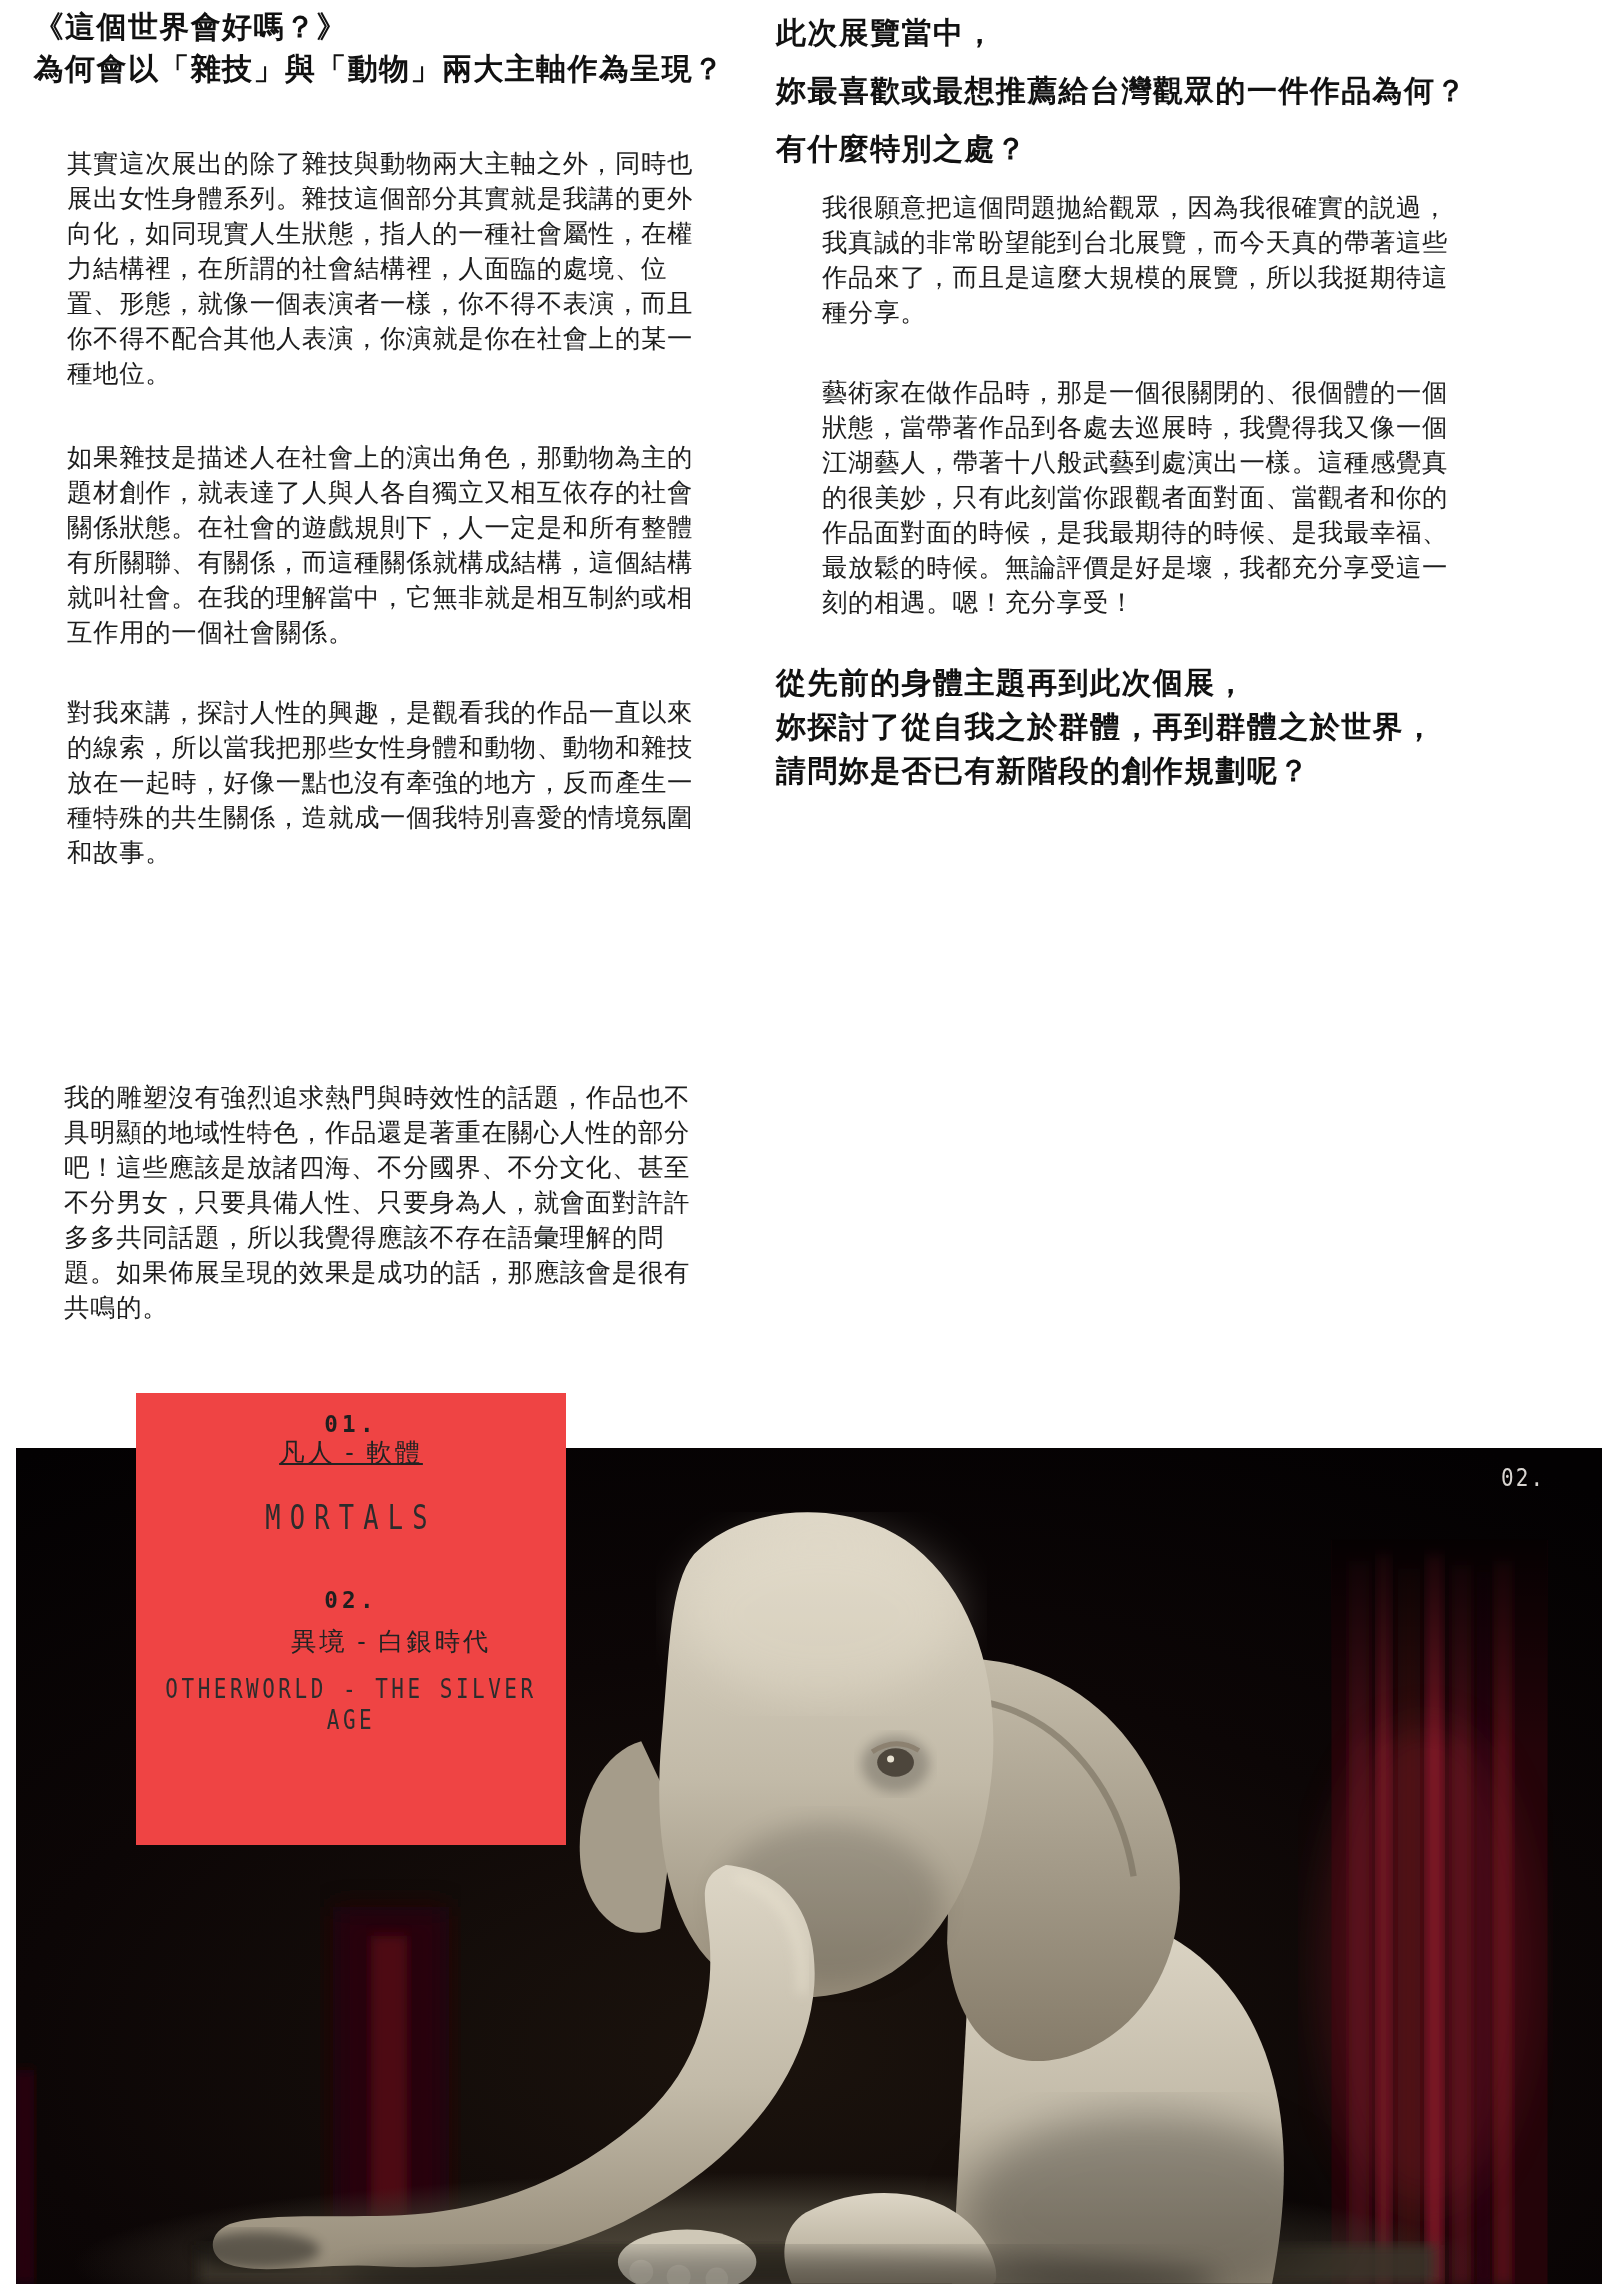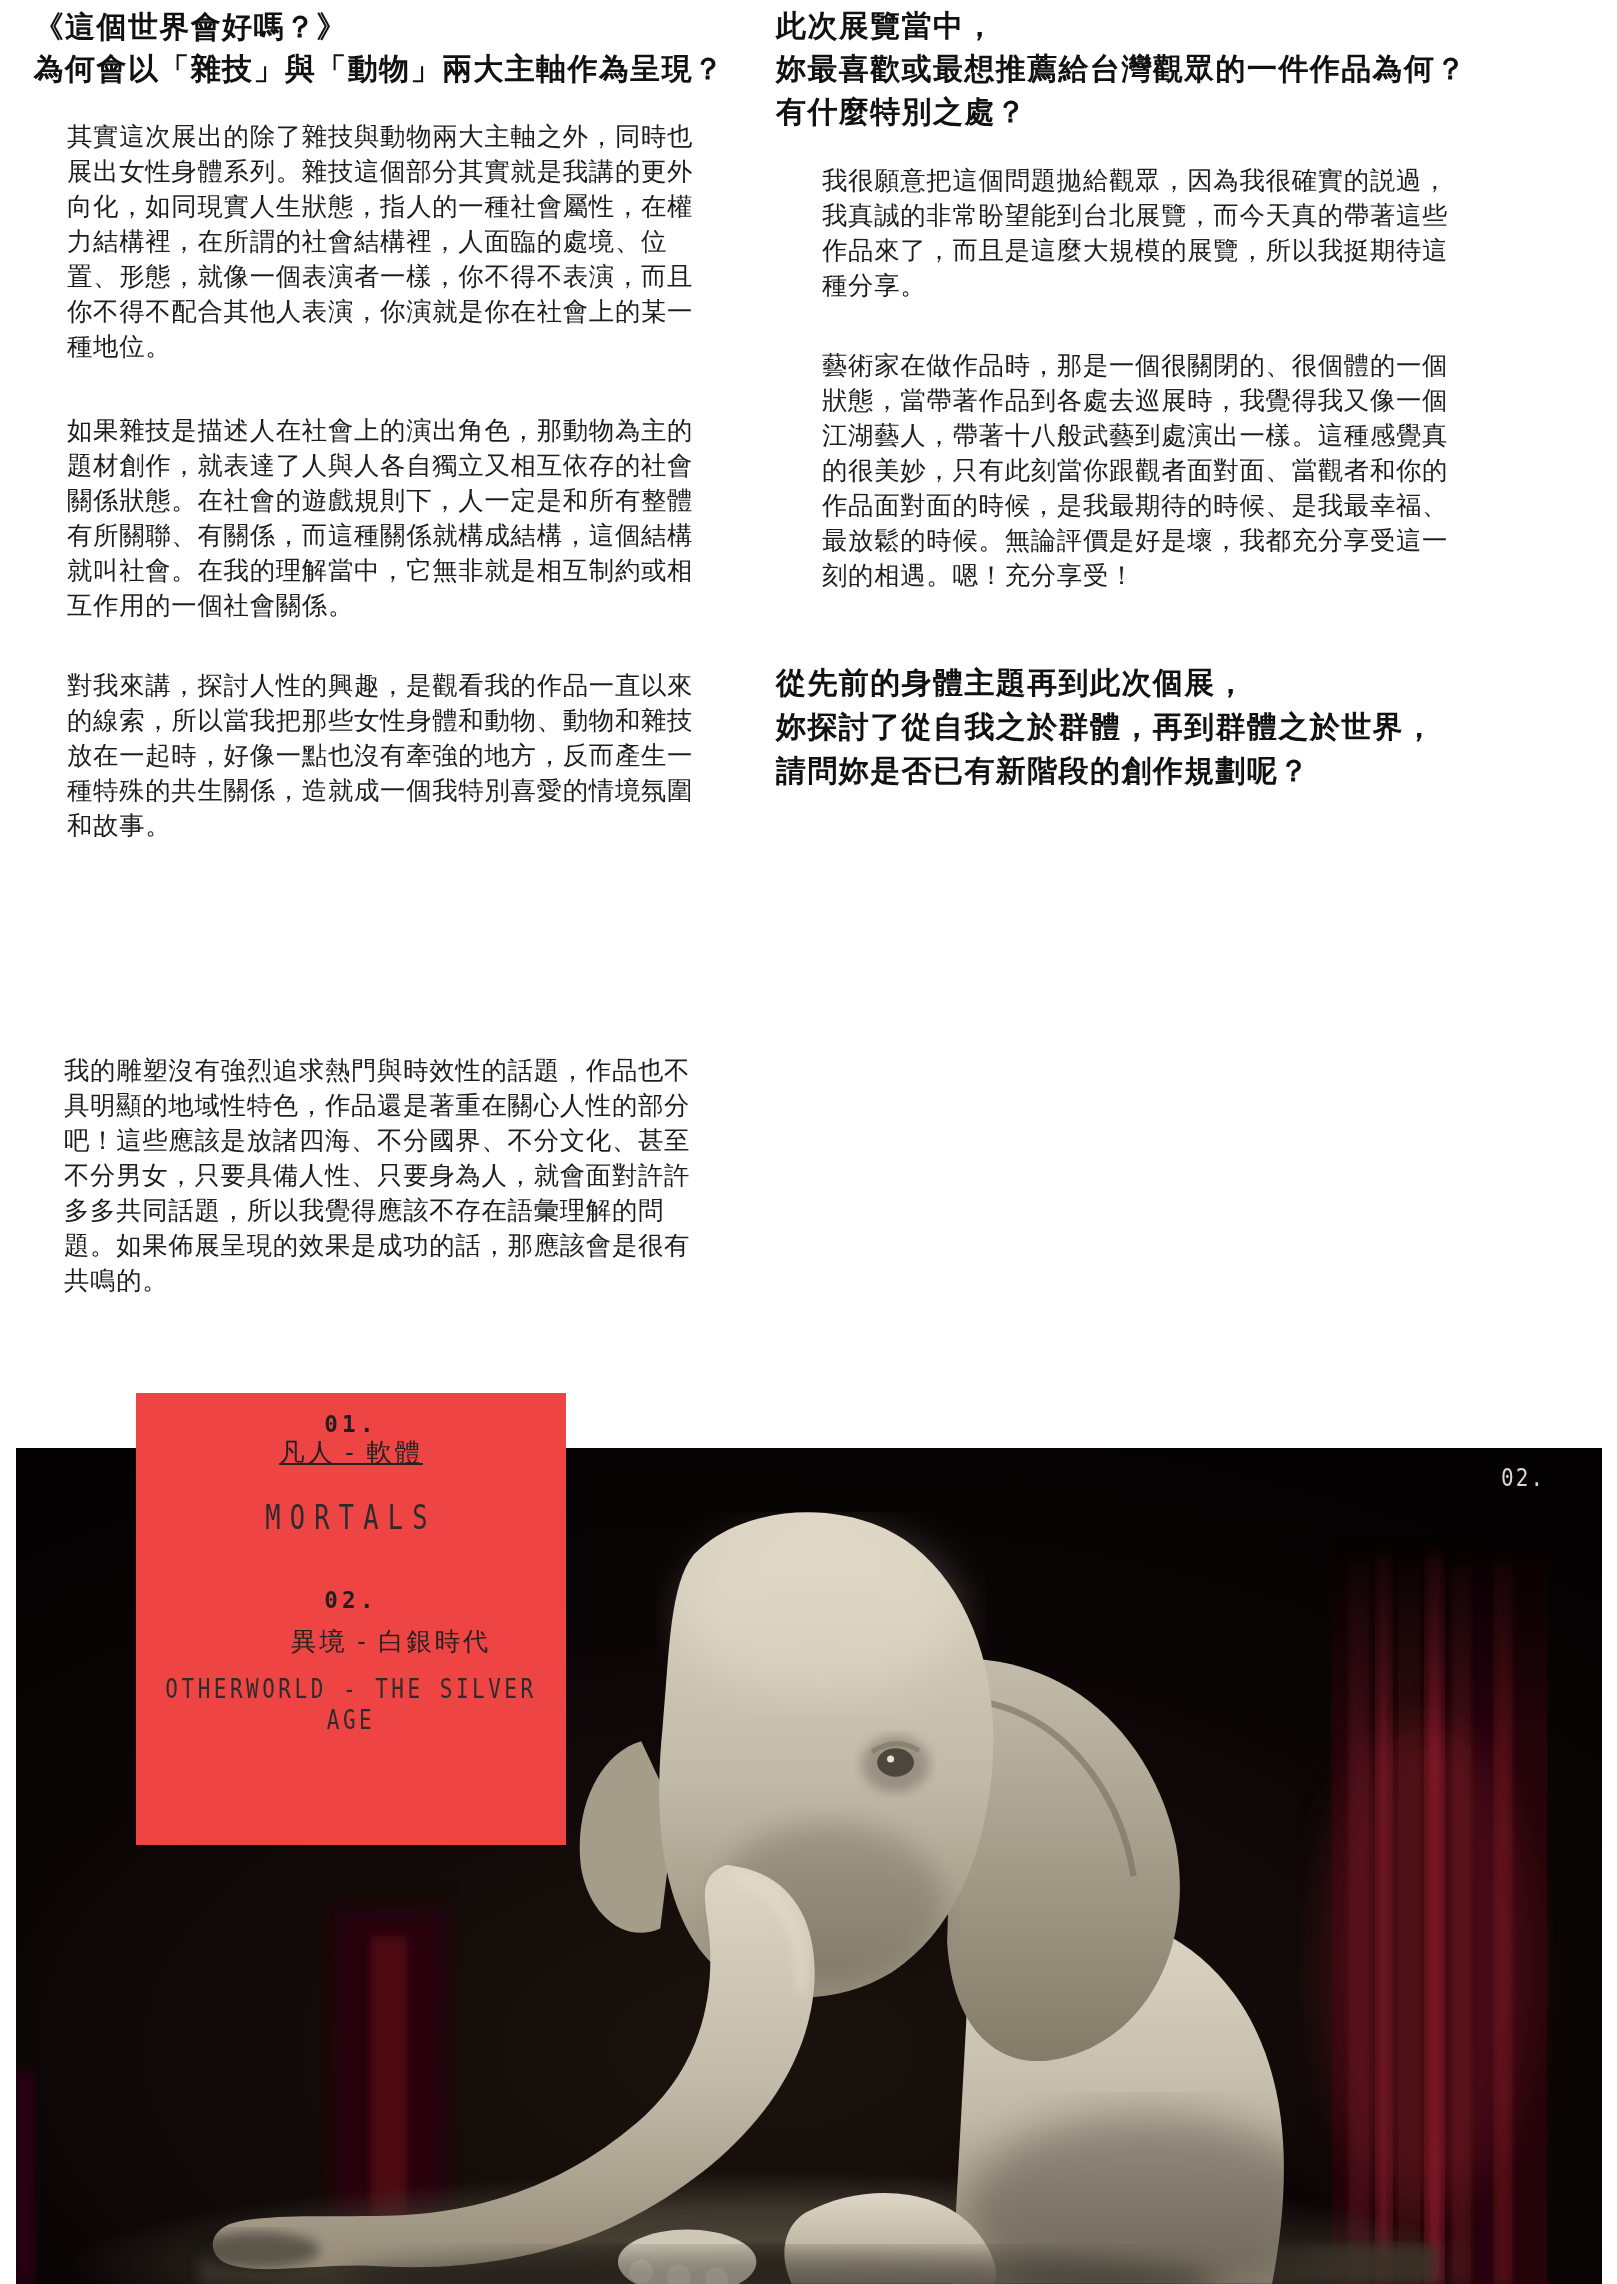--- a/index.html
+++ b/index.html
@@ -8,21 +8,21 @@
     overflow:hidden;font-family:"Liberation Serif","DejaVu Serif",serif;
   }
   .question{
     position:absolute;white-space:pre-line;
     font-family:"Liberation Serif","DejaVu Serif",serif;
     font-weight:bold;font-size:30px;line-height:44px;letter-spacing:1.4px;color:#111;
   }
   .answer{
     position:absolute;white-space:pre-line;
     font-family:"Liberation Serif","DejaVu Serif",serif;
-    font-weight:normal;font-size:25.4px;line-height:35px;letter-spacing:0.7px;color:#1d1d1d;
+    font-weight:normal;font-size:25.4px;line-height:35px;letter-spacing:0.7px;color:#1d1d1d;margin-top:27px;
   }
   .photo{
     position:absolute;left:15.5px;top:1448px;width:1586px;height:836px;background:#070304;
   }
   .photo svg{position:absolute;left:0;top:0;}
   .photo-label{
     position:absolute;left:1501px;top:1464px;
     font-family:"DejaVu Sans Mono",monospace;font-size:21px;letter-spacing:2.1px;
     color:#d8d4d0;transform:scaleY(1.15);transform-origin:top left;
   }
@@ -74,21 +74,21 @@
 種特殊的共生關係，造就成一個我特別喜愛的情境氛圍
 和故事。</div>
   <div class="answer" style="left:64px;top:1053px;">我的雕塑沒有強烈追求熱門與時效性的話題，作品也不
 具明顯的地域性特色，作品還是著重在關心人性的部分
 吧！這些應該是放諸四海、不分國界、不分文化、甚至
 不分男女，只要具備人性、只要身為人，就會面對許許
 多多共同話題，所以我覺得應該不存在語彙理解的問
 題。如果佈展呈現的效果是成功的話，那應該會是很有
 共鳴的。</div>
 
-  <div class="question" style="left:776px;top:3.5px;line-height:43px;">此次展覽當中，
+  <div class="question" style="left:776px;top:3.5px;line-height:58px;">此次展覽當中，
 妳最喜歡或最想推薦給台灣觀眾的一件作品為何？
 有什麼特別之處？</div>
   <div class="answer" style="left:822px;top:163px;">我很願意把這個問題拋給觀眾，因為我很確實的説過，
 我真誠的非常盼望能到台北展覽，而今天真的帶著這些
 作品來了，而且是這麼大規模的展覽，所以我挺期待這
 種分享。</div>
   <div class="answer" style="left:822px;top:348px;">藝術家在做作品時，那是一個很關閉的、很個體的一個
 狀態，當帶著作品到各處去巡展時，我覺得我又像一個
 江湖藝人，帶著十八般武藝到處演出一樣。這種感覺真
 的很美妙，只有此刻當你跟觀者面對面、當觀者和你的

